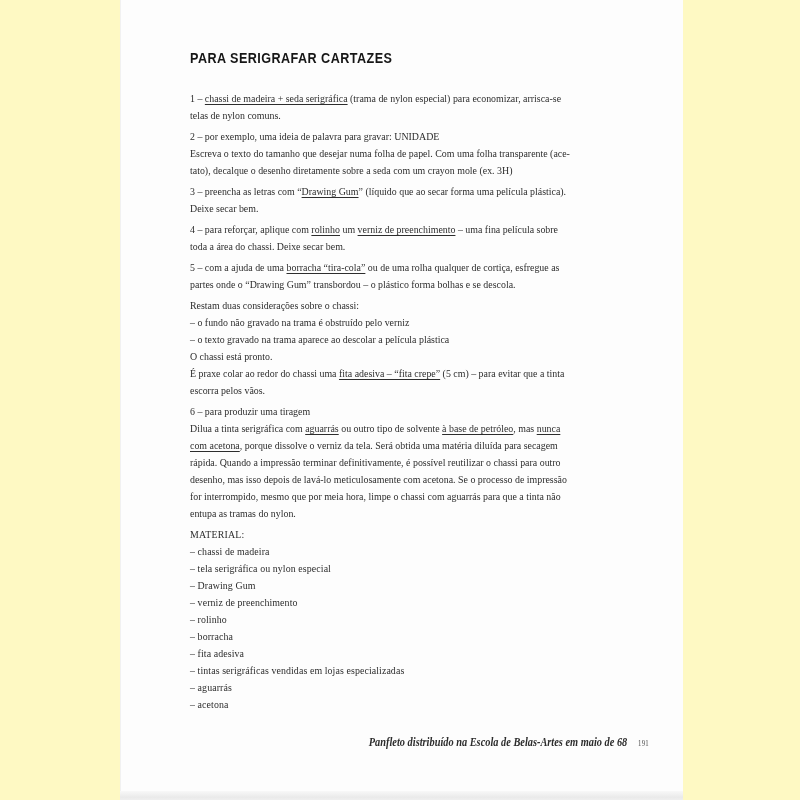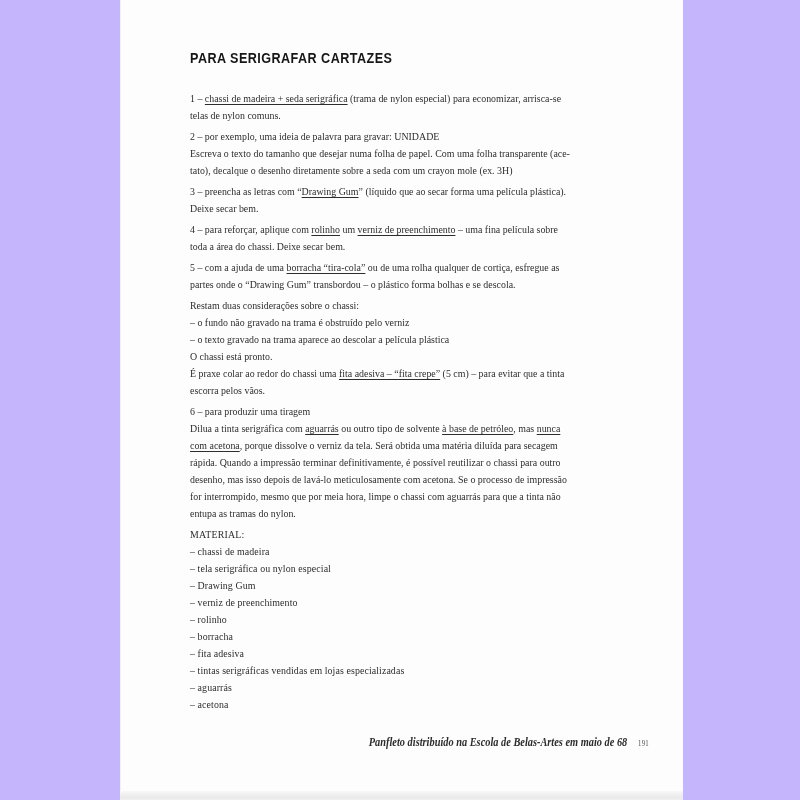--- a/index.html
+++ b/index.html
@@ -1,19 +1,19 @@
 <!DOCTYPE html>
 <html><head>
 <meta charset="utf-8">
 <style>
   * { margin:0; padding:0; box-sizing:border-box; }
   html,body { width:800px; height:800px; background:#ffffff; overflow:hidden; }
   body { font-family:"Liberation Serif","DejaVu Serif",serif; }
 
-  .canvas { position:relative; width:800px; height:800px; background:#c4b5fd; }
+  .canvas { position:relative; width:800px; height:800px; background:#fef9c3; }
 
   
   .sheet { position:absolute; left:120px; top:0; width:563px; height:800px;
            background:#fdfdfd; border-left:1px solid #f1f1f1; }
   .sheet-bottom-edge { position:absolute; left:120px; top:791px; width:563px; height:9px;
            background:linear-gradient(180deg,#f8f8f8 0%,#eaeaea 70%,#efefef 100%); }
 
   .content { position:absolute; left:190px; top:50px; width:510px;
              transform:scaleX(0.9); transform-origin:0 0;
              color:#2d2d2d; }

